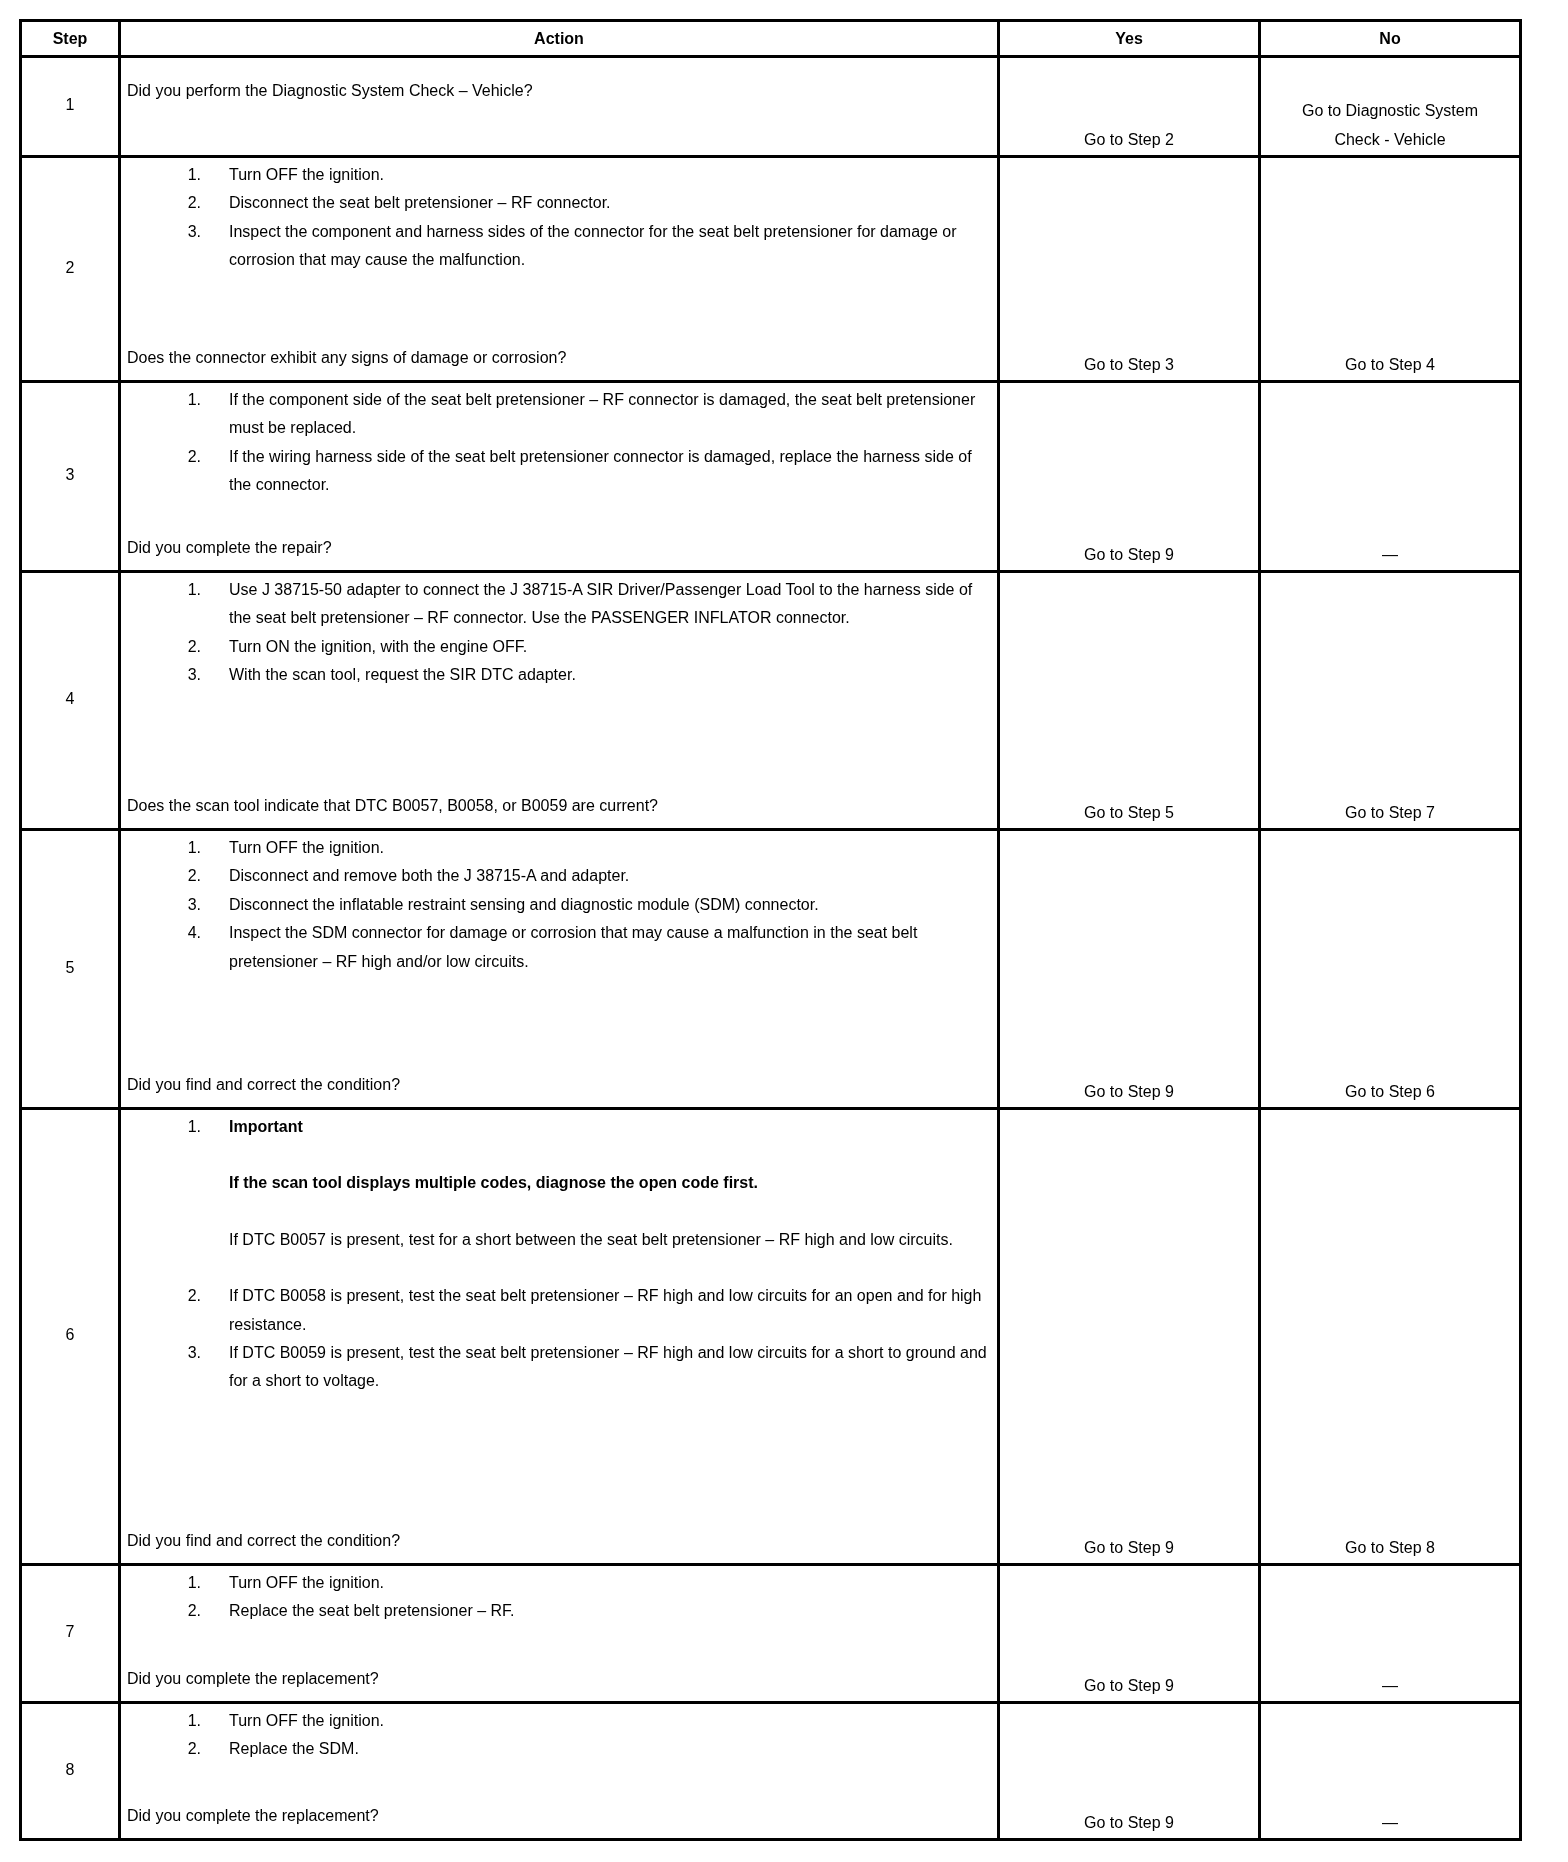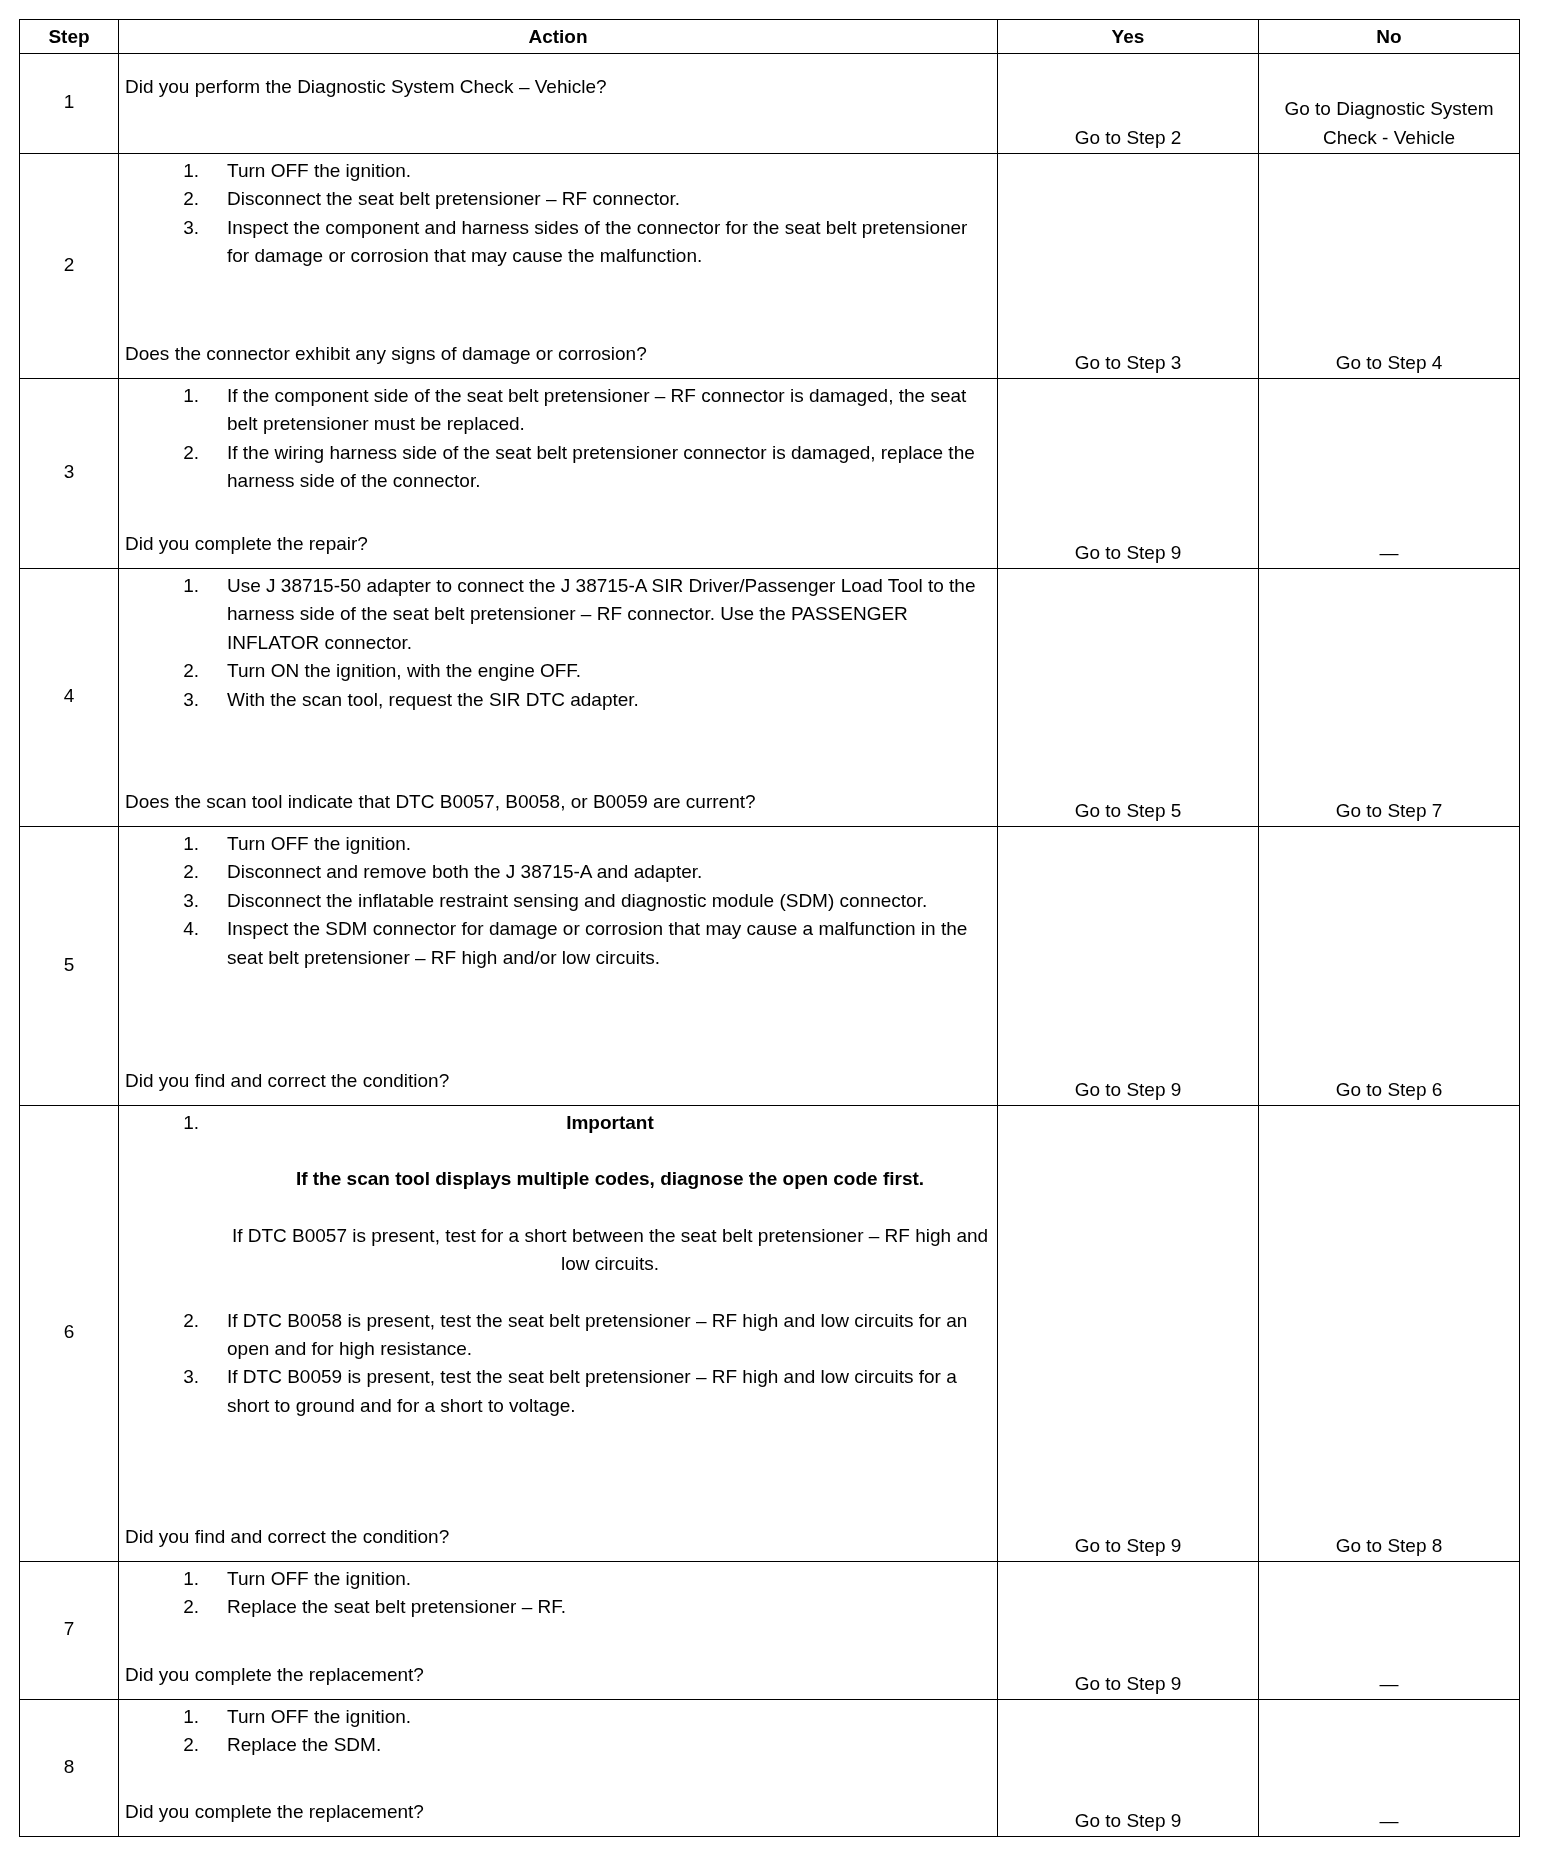--- a/index.html
+++ b/index.html
@@ -7,23 +7,23 @@
     width: 1568px; height: 1862px; position: relative; overflow: hidden;
     font-family: "Liberation Sans", sans-serif; color: #000;
   }
   #diag-table {
     position: absolute; left: 19px; top: 19px;
     width: 1500px;
     border-collapse: collapse;
     table-layout: fixed;
   }
   #diag-table td, #diag-table th {
-    border: 1px solid #000000;
+    border: 3px solid #000000;
     padding: 0;
-    font-size: 19px;
+    font-size: 16px;
     line-height: 28.4px;
     vertical-align: bottom;
   }
   #diag-table th {
     font-weight: bold;
     text-align: center;
     vertical-align: middle;
     height: 32px;
     padding-top: 1px;
   }
@@ -36,21 +36,21 @@
   td.action-cell { padding: 3px 4px 1px 6px !important; vertical-align: top !important; }
   td.yes-cell, td.no-cell { text-align: center; padding-bottom: 1px !important; }
 
   .action-wrap { display: flex; flex-direction: column; height: 100%; justify-content: space-between; }
   .steps { margin: 0; padding: 0; list-style: none; }
   .steps li { position: relative; padding-left: 102px; }
   .steps li .num {
     position: absolute; left: 0; width: 74px; text-align: right;
   }
   .steps li .bold { font-weight: bold; }
-  .steps li .para { display: block; text-align: center; }
+  .steps li .para { display: block; }
   .gap1 { height: 28px; }
   .question { margin-top: 16px; }
 
   tr.r-head th { height: 32px; }
 </style>
 </head>
 <body>
 
 <table id="diag-table">
   <colgroup>

